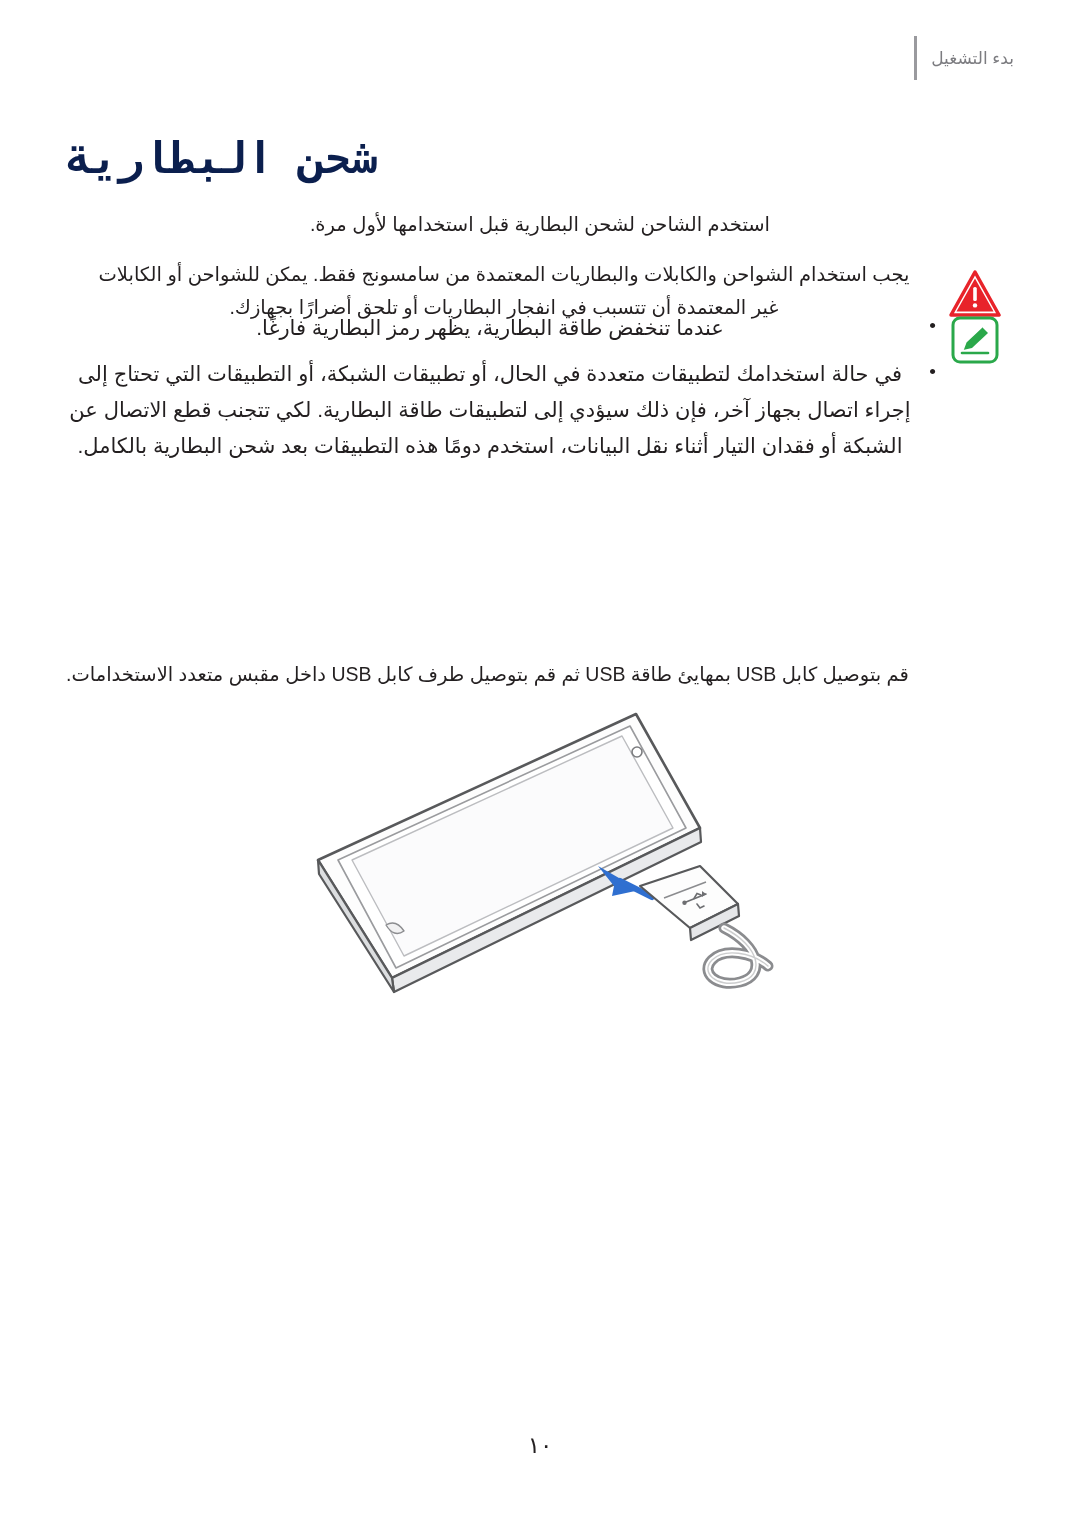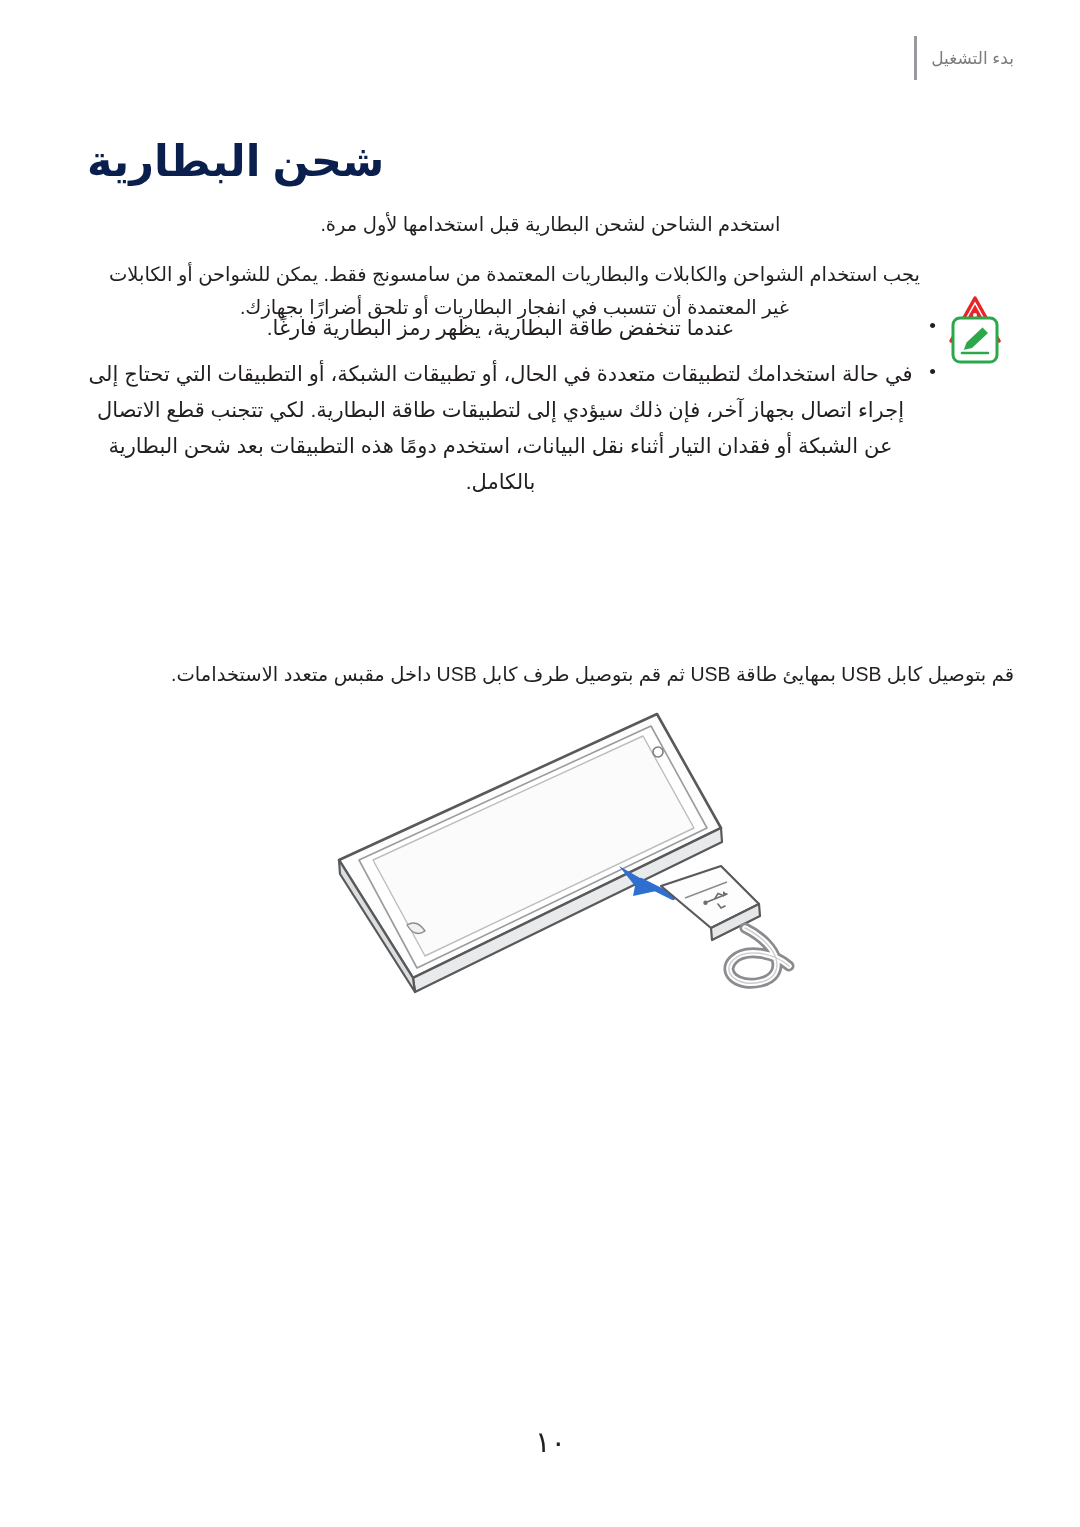--- a/index.html
+++ b/index.html
@@ -12,21 +12,20 @@
     height: 1527px;
     position: relative;
     font-family: "Liberation Sans", "DejaVu Sans", sans-serif;
     color: #231f20;
     overflow: hidden;
   }
 
   .page {
     position: absolute;
     inset: 0;
-    margin-left: 21px;
   }
 
   
   .running-header {
     position: absolute;
     top: 36px;
     right: 66px;
     display: flex;
     flex-direction: row;
     align-items: center;
@@ -51,20 +50,21 @@
     position: absolute;
     top: 108px;
     right: 66px;
     left: 66px;
     text-align: left;
     font-size: 43px;
     font-weight: bold;
     color: #0b1f4e;
     line-height: 1.15;
     direction: rtl;
+    font-family: Liberation Mono, monospace;
   }
   .sub-title {
     position: absolute;
     top: 578px;
     right: 66px;
     left: 66px;
     text-align: center;
     font-size: 27px;
     font-weight: bold;
     color: #0b1f4e;
@@ -83,21 +83,21 @@
     direction: rtl;
   }
 
   .warn-block {
     position: absolute;
     top: 238px;
     right: 66px;
     left: 66px;
     display: flex;
     flex-direction: row;
-    align-items: flex-end;
+    align-items: center;
     gap: 12px;
   }
   .warn-icon-col {
     width: 78px;
     flex: 0 0 78px;
     display: flex;
     justify-content: center;
     padding-top: 6px;
   }
   .warn-text {
@@ -147,21 +147,21 @@
     top: 0;
     font-size: 19px;
     color: #231f20;
   }
 
   .usb-line {
     position: absolute;
     top: 638px;
     right: 66px;
     left: 66px;
-    text-align: right;
+    text-align: left;
     font-size: 19.5px;
     line-height: 1.65;
     direction: rtl;
   }
 
   
   .tri-warn {
     width: 52px;
     height: 48px;
     position: relative;
@@ -181,21 +181,21 @@
     height: 330px;
   }
 
   
   .page-number {
     position: absolute;
     bottom: 68px;
     left: 0;
     width: 100%;
     text-align: center;
-    font-size: 29px;
+    font-size: 23px;
     color: #231f20;
     letter-spacing: 2px;
   }
 </style>
 </head>
 <body>
 
 <div class="page">
 
   <div class="running-header">

